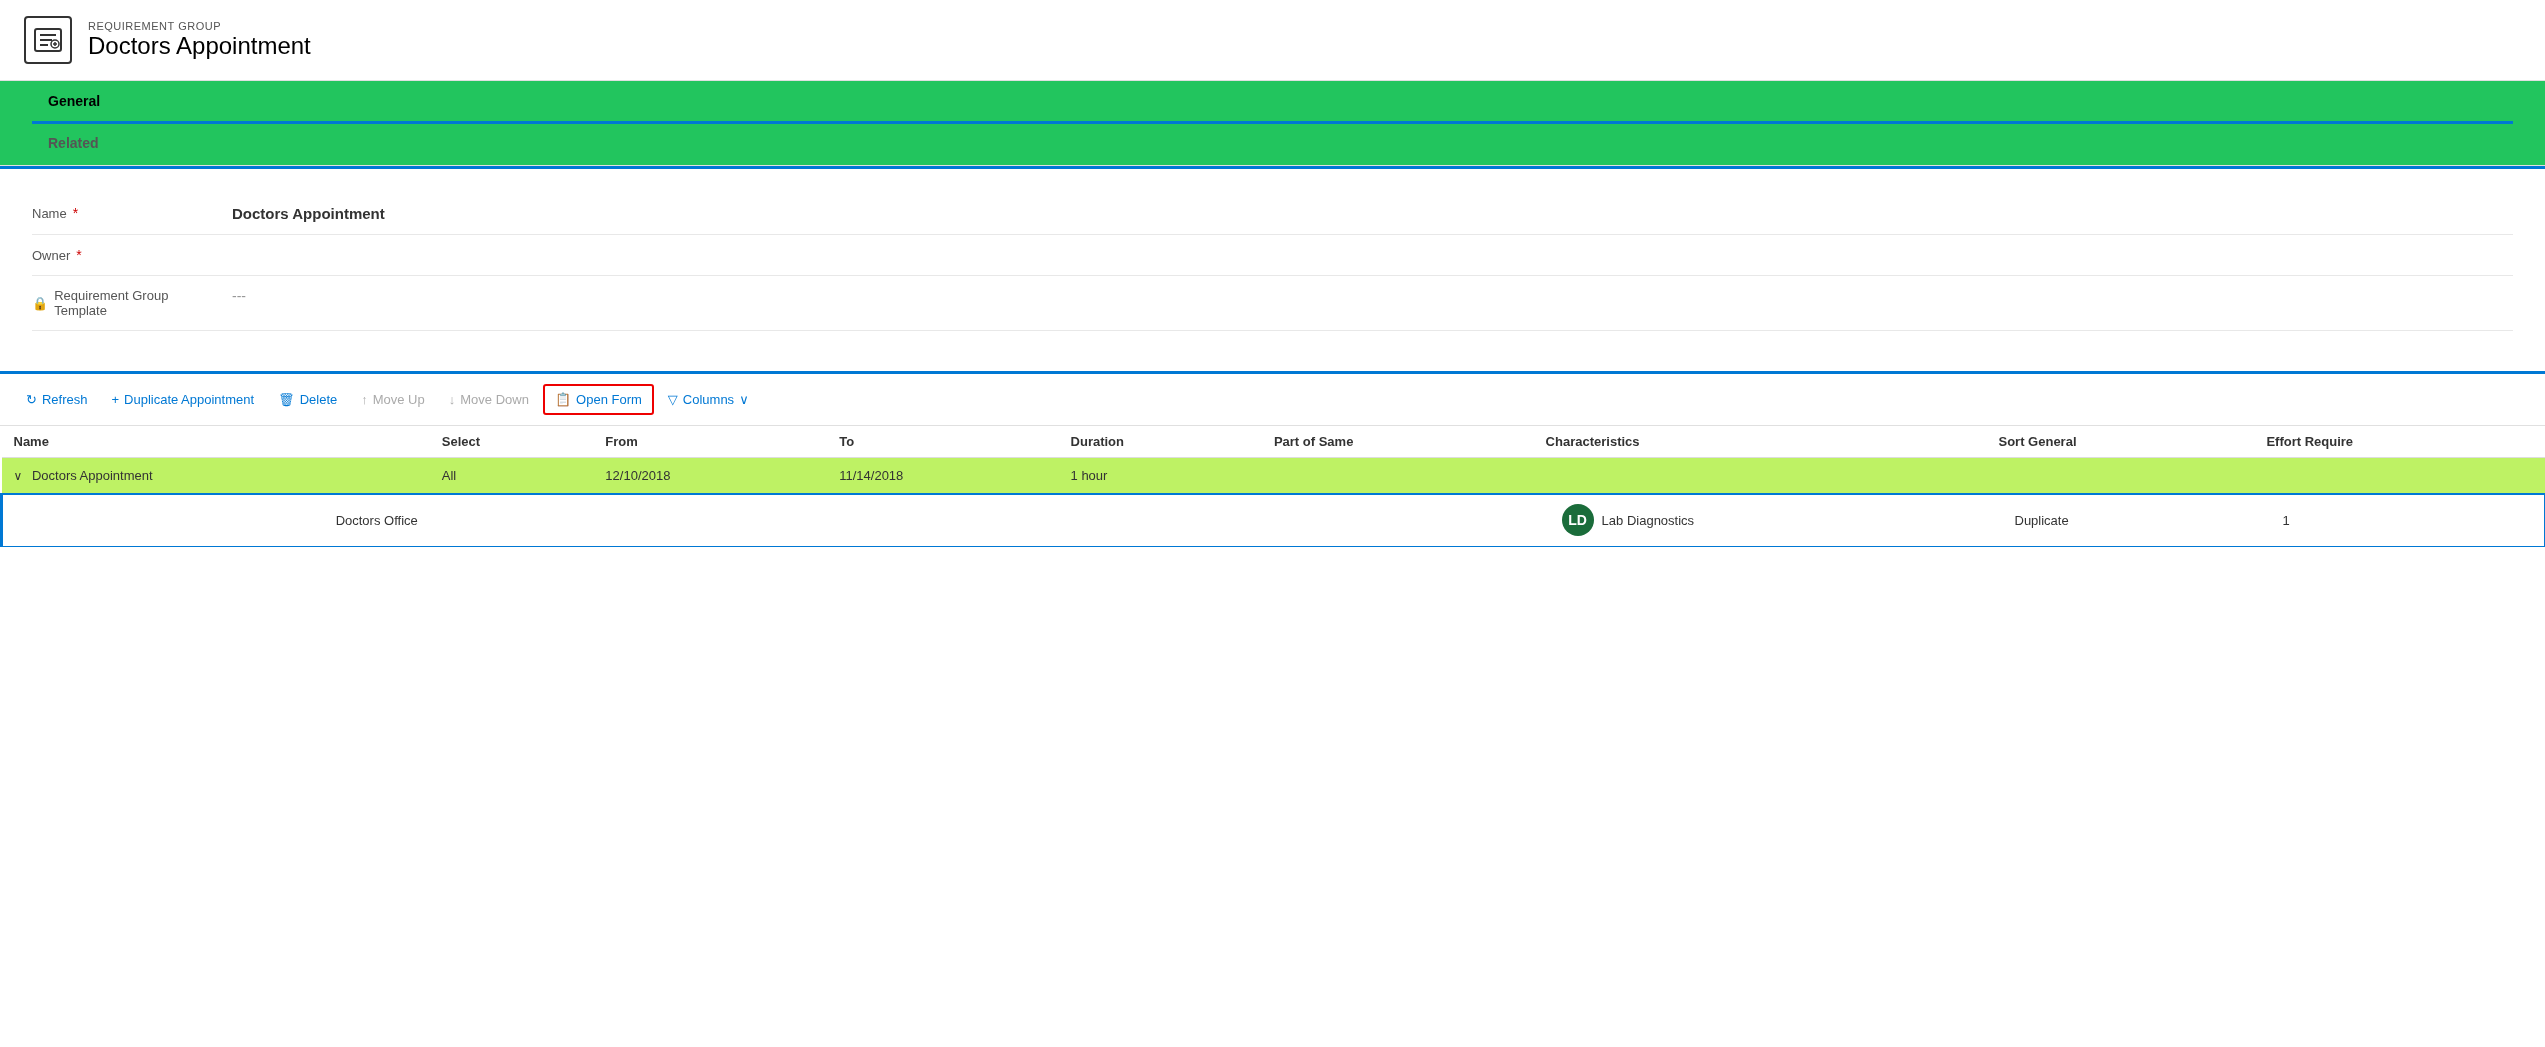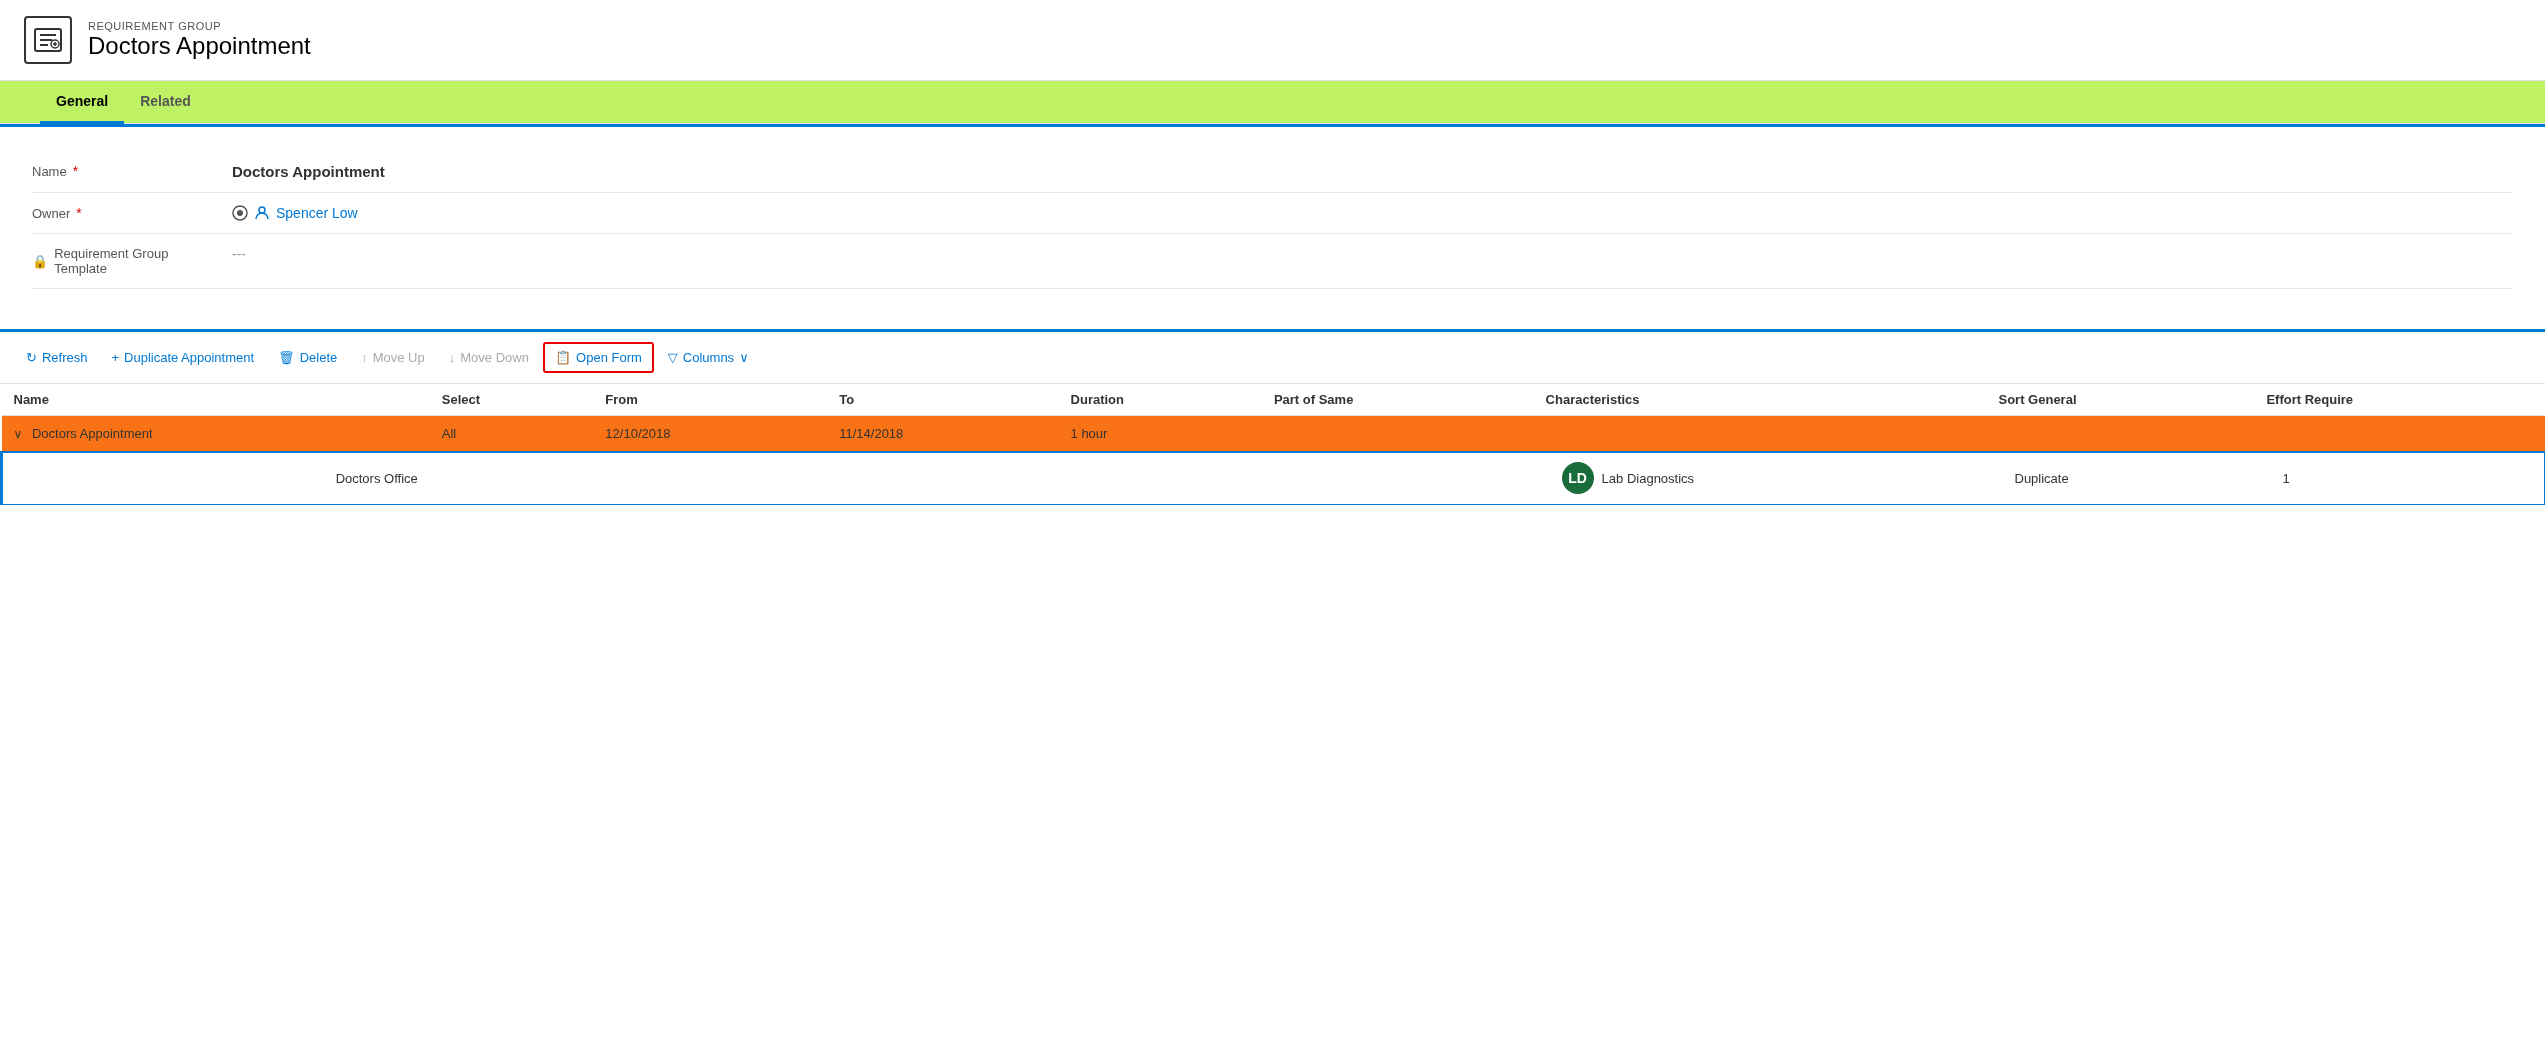--- a/index.html
+++ b/index.html
@@ -29,23 +29,24 @@
       font-size: 11px;
       color: #555;
       text-transform: uppercase;
       letter-spacing: 0.5px;
     }
     .header-title { font-size: 24px; font-weight: 400; color: #000; }
 
     
     .tabs-bar {
       display: flex;
-      padding: 0 40px;
+      padding: 0 32px;
       border-bottom: 1px solid #e0e0e0;
-      background: #bef264;
+      background: #22c55e;
+      flex-direction: column;
     }
     .tab-item {
       padding: 12px 16px;
       font-size: 14px;
       cursor: pointer;
       color: #555;
       border-bottom: 3px solid transparent;
       margin-bottom: -1px;
       font-weight: bold;
     }
@@ -133,21 +134,21 @@
       color: #333;
       border-bottom: 1px solid #ddd;
       white-space: nowrap;
     }
     .grid-table td {
       padding: 10px 12px;
       font-size: 13px;
       color: #333;
       border-bottom: 1px solid #f0f0f0;
     }
-    .grid-table tr.group-row td { background: #f97316; font-weight: 500; }
+    .grid-table tr.group-row td { background: #bef264; font-weight: 500; }
     .grid-table tr.child-row td { padding-left: 28px; }
     .expand-icon { margin-right: 6px; font-size: 12px; }
 
     .badge {
       width: 32px;
       height: 32px;
       border-radius: 50%;
       background: #1a6c3a;
       color: #fff;
       display: flex;
@@ -197,31 +198,20 @@
       <span>Name</span>
       <span class="required">*</span>
     </div>
     <div class="form-value bold">Doctors Appointment</div>
   </div>
 
   <div class="form-row">
     <div class="form-label">
       <span>Owner</span>
       <span class="required">*</span>
-    </div>
-    <div class="form-value link">
-      <svg width="16" height="16" viewBox="0 0 16 16" fill="none">
-        <circle cx="8" cy="8" r="7" stroke="#555" stroke-width="1.5" fill="none"></circle>
-        <circle cx="8" cy="8" r="3" fill="#555"></circle>
-      </svg>
-      <svg width="16" height="16" viewBox="0 0 16 16" fill="none">
-        <circle cx="8" cy="5" r="3" stroke="#0078d4" stroke-width="1.5" fill="none"></circle>
-        <path d="M2 14c0-3.3 2.7-6 6-6s6 2.7 6 6" stroke="#0078d4" stroke-width="1.5" fill="none"></path>
-      </svg>
-      <span>Spencer Low</span>
     </div>
   </div>
 
   <div class="form-row">
     <div class="form-label">
       <span class="lock-icon">🔒</span>
       <span>Requirement Group<br>Template</span>
     </div>
     <div class="form-value placeholder">---</div>
   </div>

